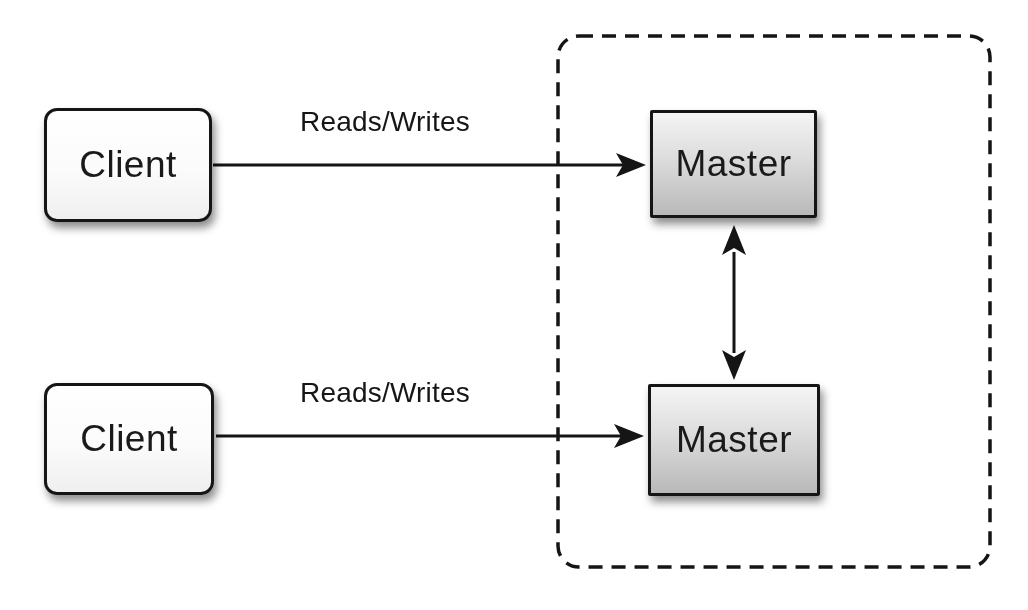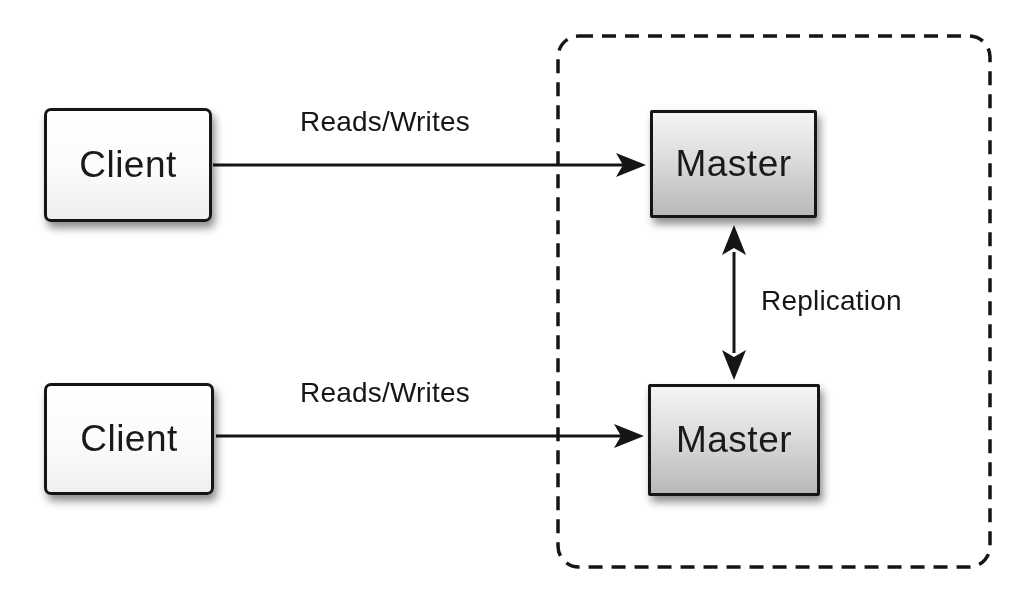--- a/index.html
+++ b/index.html
@@ -28,21 +28,21 @@
     display: flex;
     align-items: center;
     justify-content: center;
     font-size: 37px;
     color: #1a1a1a;
     border: 3.5px solid #151515;
     box-shadow: 3px 6px 9px rgba(0,0,0,0.45);
     letter-spacing: 0.5px;
   }
   .node-client {
-    border-radius: 7px;
+    border-radius: 13px;
     background: linear-gradient(180deg, #ffffff 0%, #fbfbfb 55%, #efefef 100%);
   }
   .node-master {
     border-radius: 2px;
     background: linear-gradient(180deg, #f4f4f4 0%, #dcdcdc 45%, #b9b9b9 100%);
     align-items: center;
   }
   #client-top    { left: 44px;  top: 108px; width: 168px; height: 114px; }
   #client-bottom { left: 44px;  top: 383px; width: 170px; height: 112px; }
   #master-top    { left: 650px; top: 110px; width: 167px; height: 108px; }
@@ -99,15 +99,14 @@
   </div>
 
   <div class="node node-master" id="master-bottom">
     <span>Master</span>
   </div>
 
   <div class="edge-label" id="label-rw-top">Reads/Writes</div>
 
   <div class="edge-label" id="label-rw-bottom">Reads/Writes</div>
 
-  <div class="edge-label" id="label-replication">Replication</div>
 
 </div>
 
 </body></html>

